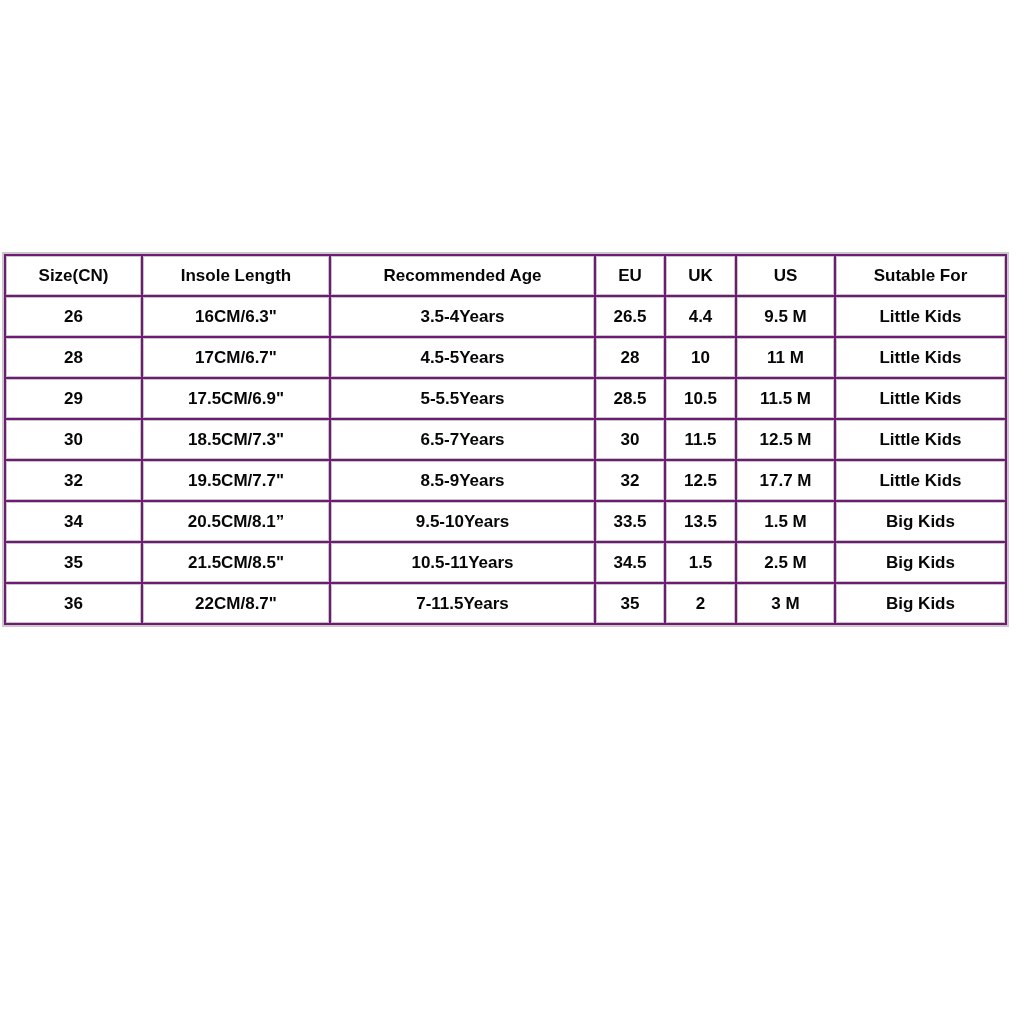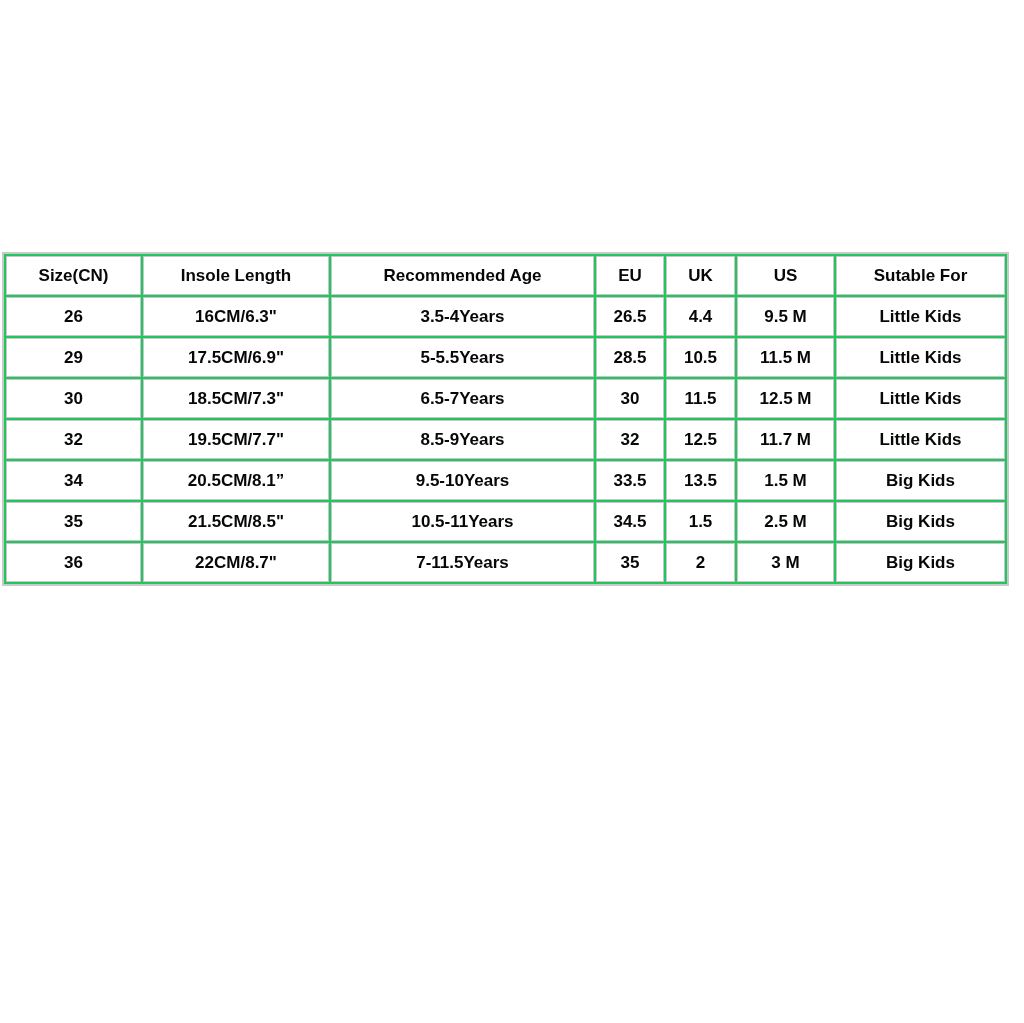--- a/index.html
+++ b/index.html
@@ -28,21 +28,21 @@
     left: 2px;
     top: 252px;
     width: 1015px;
   }
 
   table.size-chart {
     width: 930px;
     border-collapse: separate;
     border-spacing: 2px;
     border: 2px solid #c9c9c9;
-    background: #22c55e;
+    background: #701a75;
     table-layout: fixed;
   }
 
   table.size-chart td,
   table.size-chart th {
     border: 1px solid #c6c6c6;
     background: #ffffff;
     color: #070707;
     font-weight: bold;
     font-size: 17px;
@@ -100,20 +100,29 @@
         <tr>
           <td>26</td>
           <td>16CM/6.3"</td>
           <td>3.5-4Years</td>
           <td>26.5</td>
           <td>4.4</td>
           <td>9.5 M</td>
           <td>Little Kids</td>
         </tr>
         <tr>
+          <td>28</td>
+          <td>17CM/6.7"</td>
+          <td>4.5-5Years</td>
+          <td>28</td>
+          <td>10</td>
+          <td>11 M</td>
+          <td>Little Kids</td>
+        </tr>
+        <tr>
           <td>29</td>
           <td>17.5CM/6.9"</td>
           <td>5-5.5Years</td>
           <td>28.5</td>
           <td>10.5</td>
           <td>11.5 M</td>
           <td>Little Kids</td>
         </tr>
         <tr>
           <td>30</td>
@@ -123,21 +132,21 @@
           <td>11.5</td>
           <td>12.5 M</td>
           <td>Little Kids</td>
         </tr>
         <tr>
           <td>32</td>
           <td>19.5CM/7.7"</td>
           <td>8.5-9Years</td>
           <td>32</td>
           <td>12.5</td>
-          <td>11.7 M</td>
+          <td>17.7 M</td>
           <td>Little Kids</td>
         </tr>
         <tr>
           <td>34</td>
           <td>20.5CM/8.1”</td>
           <td>9.5-10Years</td>
           <td>33.5</td>
           <td>13.5</td>
           <td>1.5 M</td>
           <td>Big Kids</td>

